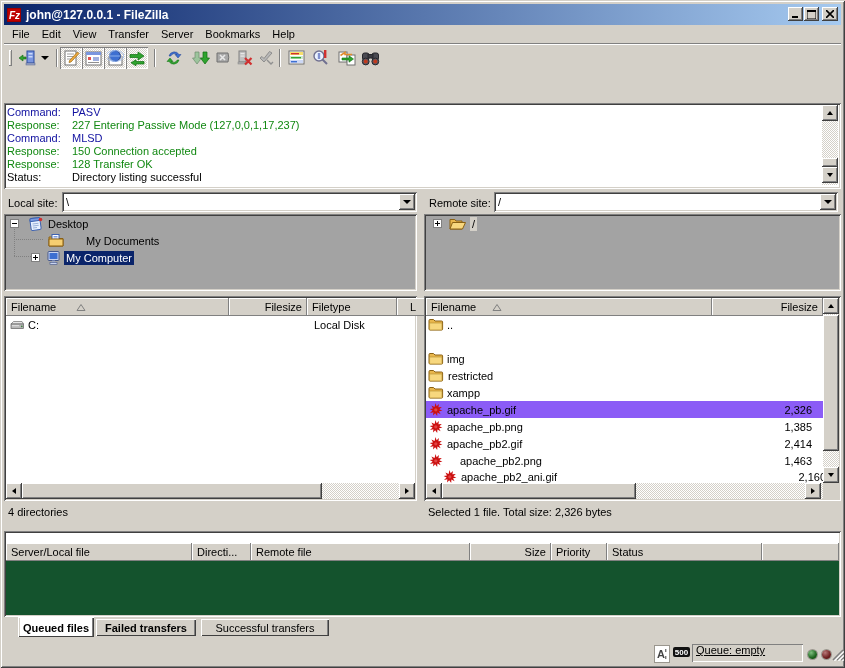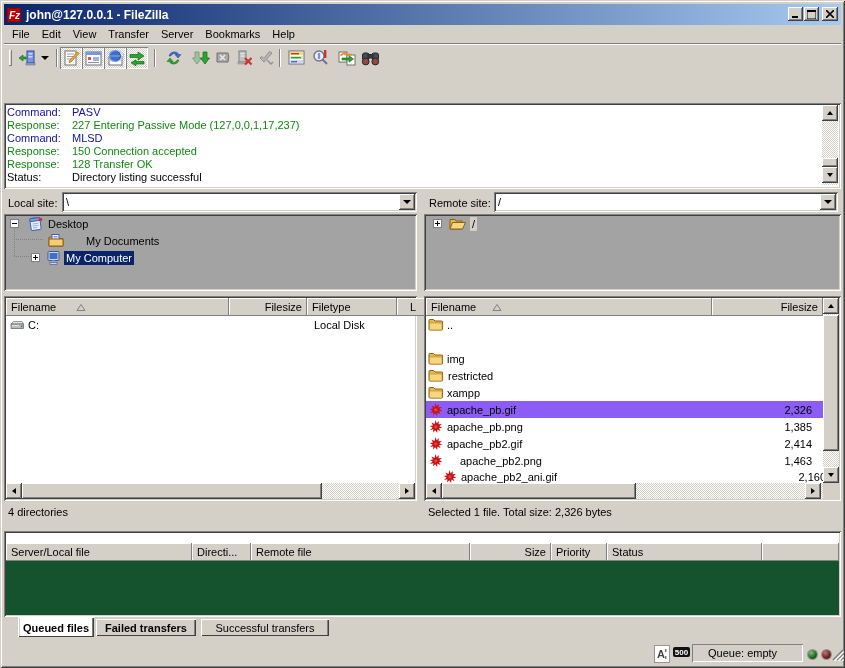--- a/index.html
+++ b/index.html
@@ -73,21 +73,21 @@
   .pane-status{position:absolute;height:20px;line-height:20px;padding-left:4px;}
   
   #queue{left:4px;top:531px;width:837px;height:86px;}
   #queue-inner{position:absolute;left:2px;top:2px;right:2px;bottom:2px;background:#14532d;margin-top:10px;}
   
   .tab{position:absolute;box-sizing:border-box;display:flex;align-items:center;justify-content:center;}
   .tab.active{background:#fff;box-shadow:inset 1px 0 0 #fff, inset -1px 0 0 #404040, inset 0 -1px 0 #404040, inset 2px 0 0 #D4D0C8, inset -2px 0 0 #808080;font-weight:bold;border-top:1px solid #fff;}
   .tab.inactive{background:#D4D0C8;box-shadow:inset 1px 1px 0 #fff, inset -1px 0 0 #404040, inset 0 -1px 0 #404040, inset -2px 0 0 #808080;}
   
   #statusbar{left:4px;top:640px;width:837px;height:24px;}
-  #sb-queue{position:absolute;left:688px;top:4px;width:111px;height:18px;box-shadow:inset 1px 1px 0 #808080, inset -1px -1px 0 #fff;display:flex;align-items:center;padding-left:16px;box-sizing:border-box;}
+  #sb-queue{position:absolute;left:688px;top:4px;width:111px;height:18px;box-shadow:inset 1px 1px 0 #808080, inset -1px -1px 0 #fff;display:flex;align-items:flex-start;padding-left:4px;box-sizing:border-box;text-decoration:underline;}
   .led{position:absolute;top:10px;width:9px;height:9px;border-radius:50%;}
   #led-send{left:804px;background:radial-gradient(circle at 35% 30%,#7fbf7f,#1e641e 60%,#0c3c0c);box-shadow:0 0 0 1px #9a968e;}
   #led-recv{left:818px;background:radial-gradient(circle at 35% 30%,#b87878,#6e1f1f 60%,#451010);box-shadow:0 0 0 1px #9a968e;}
   #sb-type{position:absolute;left:650px;top:5px;width:14px;height:16px;background:#fff;border:1px solid #9a968e;display:flex;align-items:center;justify-content:center;}
   #sb-speed{position:absolute;left:669px;top:7px;width:17px;height:10px;background:#111;color:#fff;border-radius:2px;font-size:8px;font-weight:bold;display:flex;align-items:center;justify-content:center;letter-spacing:0;}
   #grip{position:absolute;left:826px;top:7px;width:14px;height:14px;}
   .nosel{user-select:none;}
   .dot-v{width:1px;background-image:repeating-linear-gradient(to bottom,#808080 0 1px,transparent 1px 2px);}
   .dot-h{height:1px;background-image:repeating-linear-gradient(to right,#808080 0 1px,transparent 1px 2px);}
 </style>

